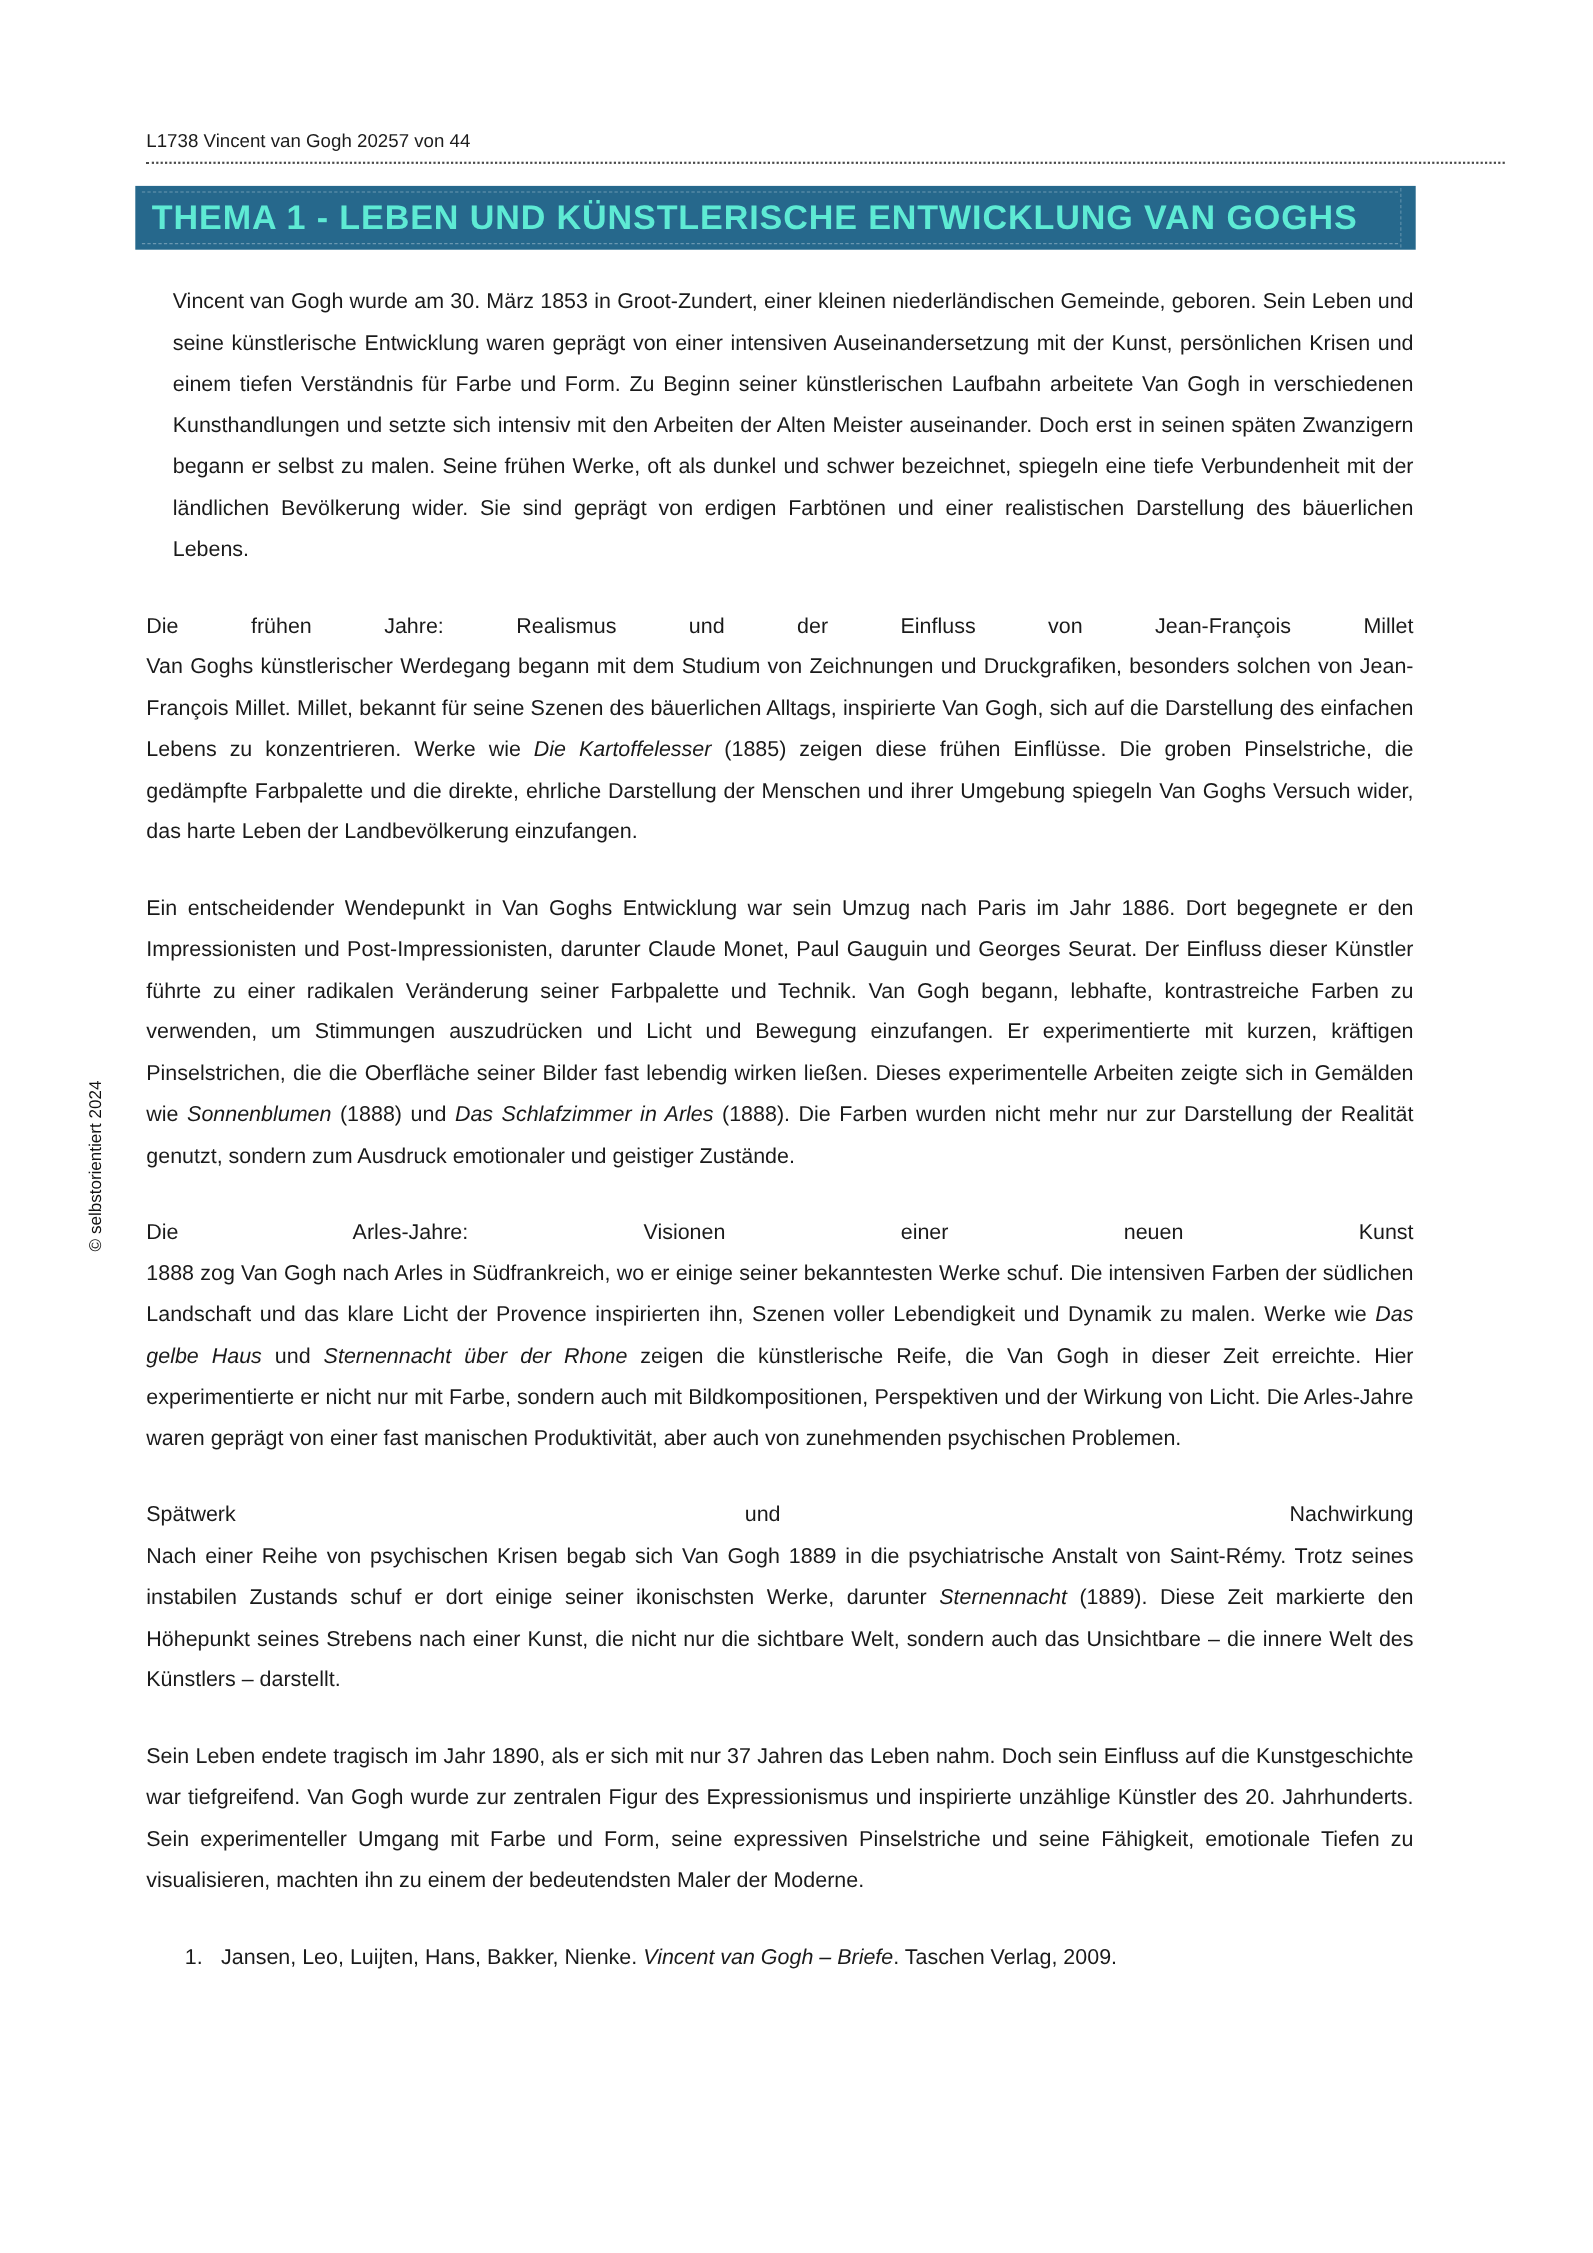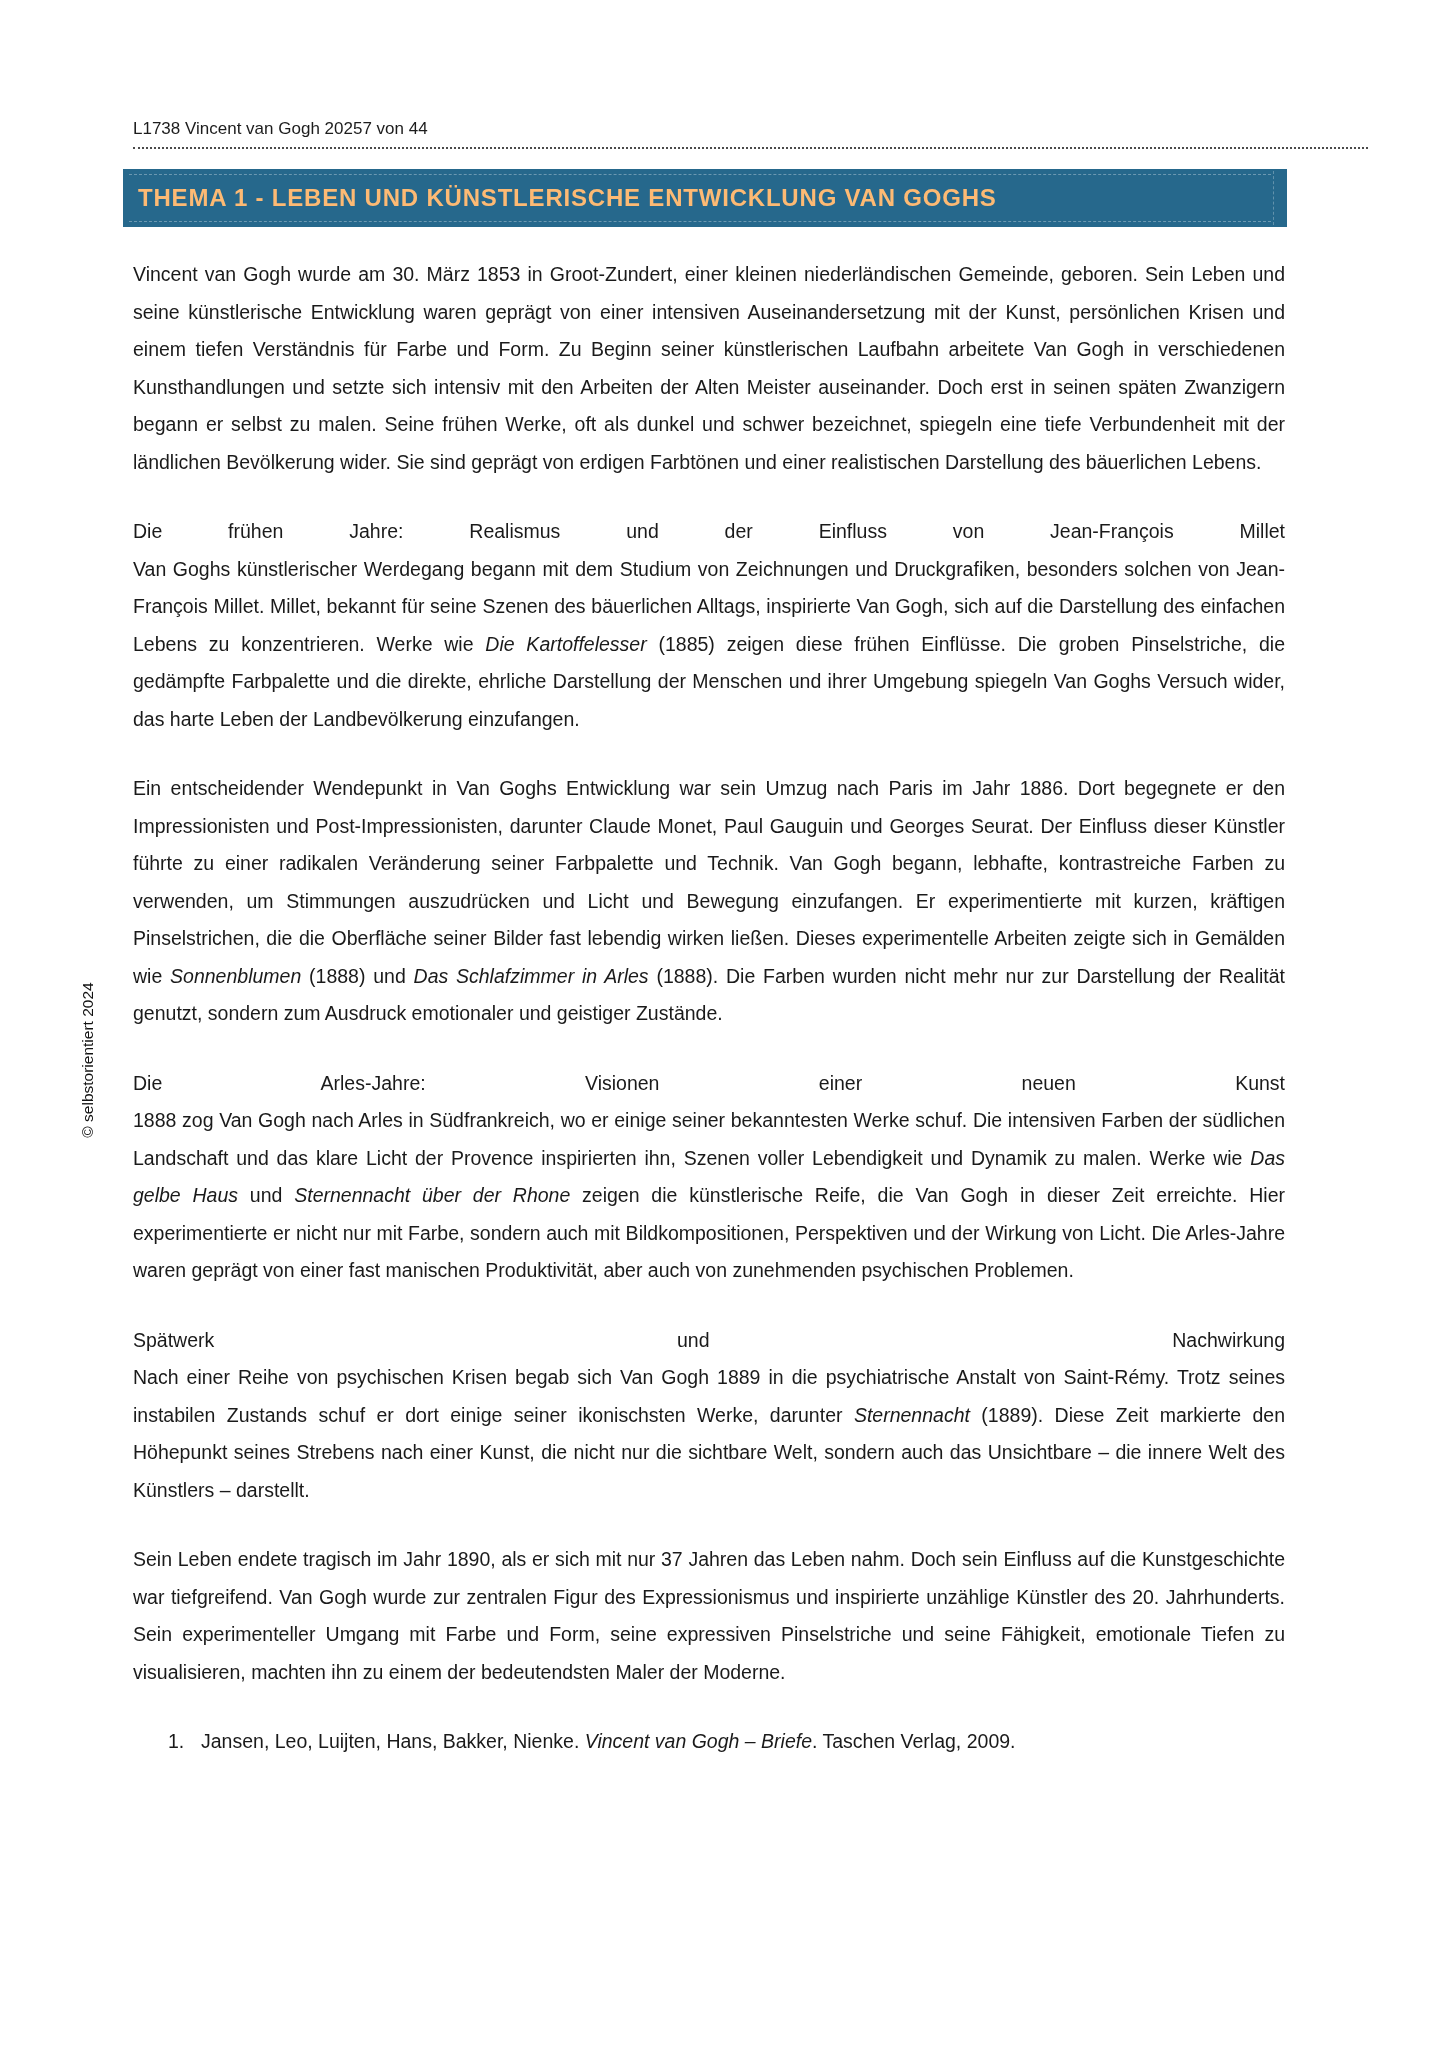--- a/index.html
+++ b/index.html
@@ -64,32 +64,32 @@
     pointer-events: none;
   }
   .banner::after {
     content: "";
     position: absolute;
     right: 13px; top: 2px; bottom: 2px;
     border-left: 1px dashed rgba(255,255,255,0.28);
     pointer-events: none;
   }
   .banner-title {
-    color: #fdba74;
+    color: #5eead4;
     font-weight: 700;
-    font-size: 24px;
+    font-size: 31px;
     letter-spacing: 0.8px;
   }
   .para {
     margin: 0 0 32px 0;
     text-align: justify;
     font-size: 19.5px;
     line-height: 37.5px;
   }
-  .para.first { margin-top: 29px; }
+  .para.first { margin-top: 29px; margin-left: 24px; }
   .h-just {
     margin: 0;
     font-size: 19.5px;
     line-height: 37.5px;
     font-weight: 400;
     text-align: justify;
     text-align-last: justify;
   }
   .sources-heading {
     margin: 0 0 34px 0;

